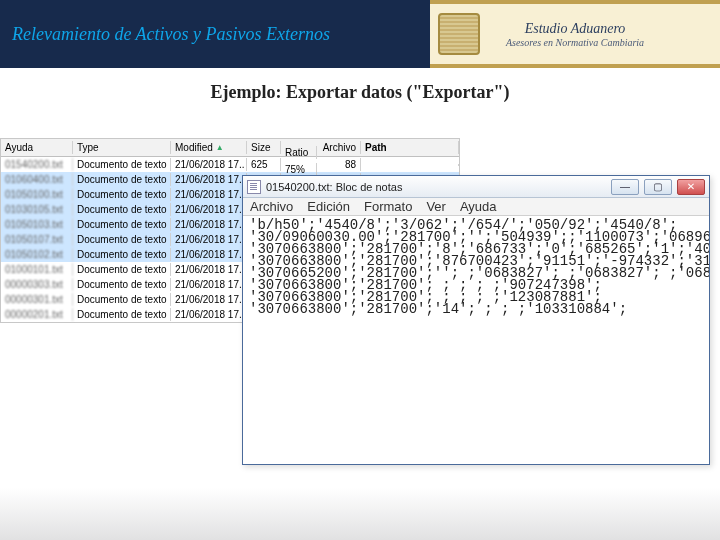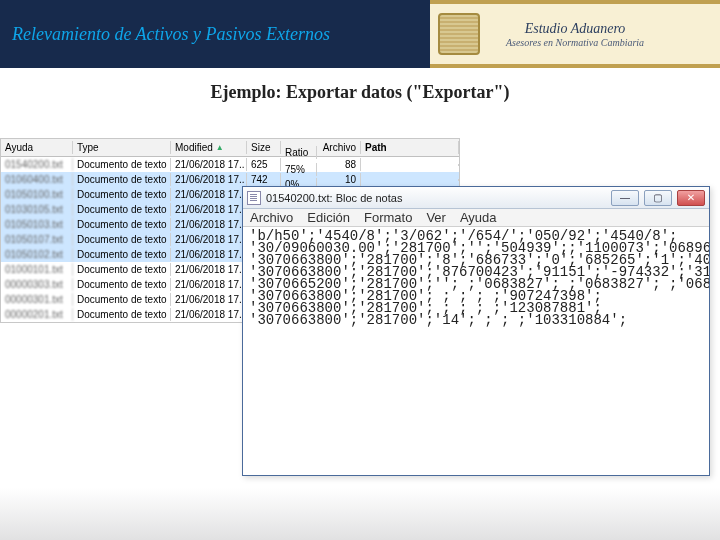--- a/index.html
+++ b/index.html
@@ -111,21 +111,21 @@
     display: flex;
     height: 15px;
     align-items: center;
   }
   .ft-row.sel { background: #cde6ff; }
   .ft-row .blur { filter: blur(1.2px); color:#666; }
 
   
   .notepad {
     position: absolute;
-    left: 242px; top: 186px;
+    left: 242px; top: 175px;
     width: 468px; height: 290px;
     border: 1px solid #4a6a9a;
     background: #fff;
     box-shadow: 2px 2px 6px rgba(0,0,0,0.15);
   }
   .np-titlebar {
     height: 22px;
     background: linear-gradient(#fefefe,#e6ecf3);
     border-bottom: 1px solid #b7c4d4;
     display: flex; align-items:center;

